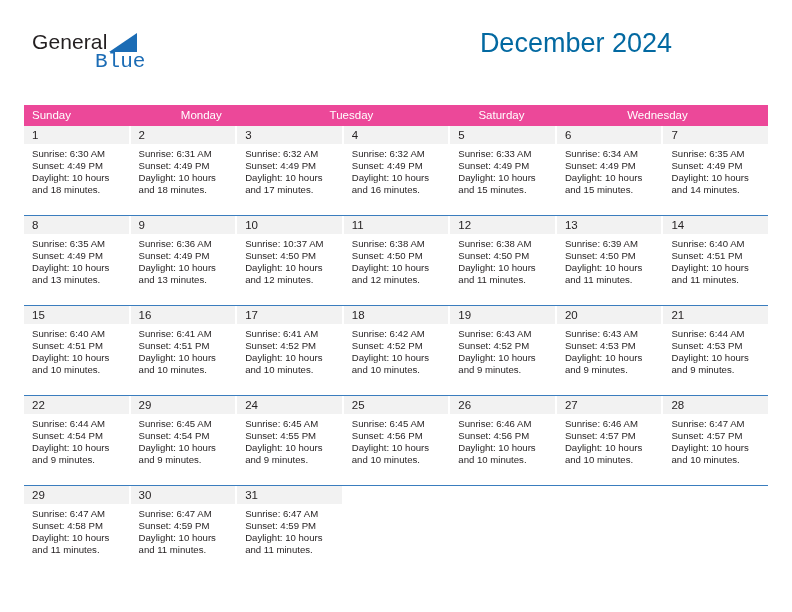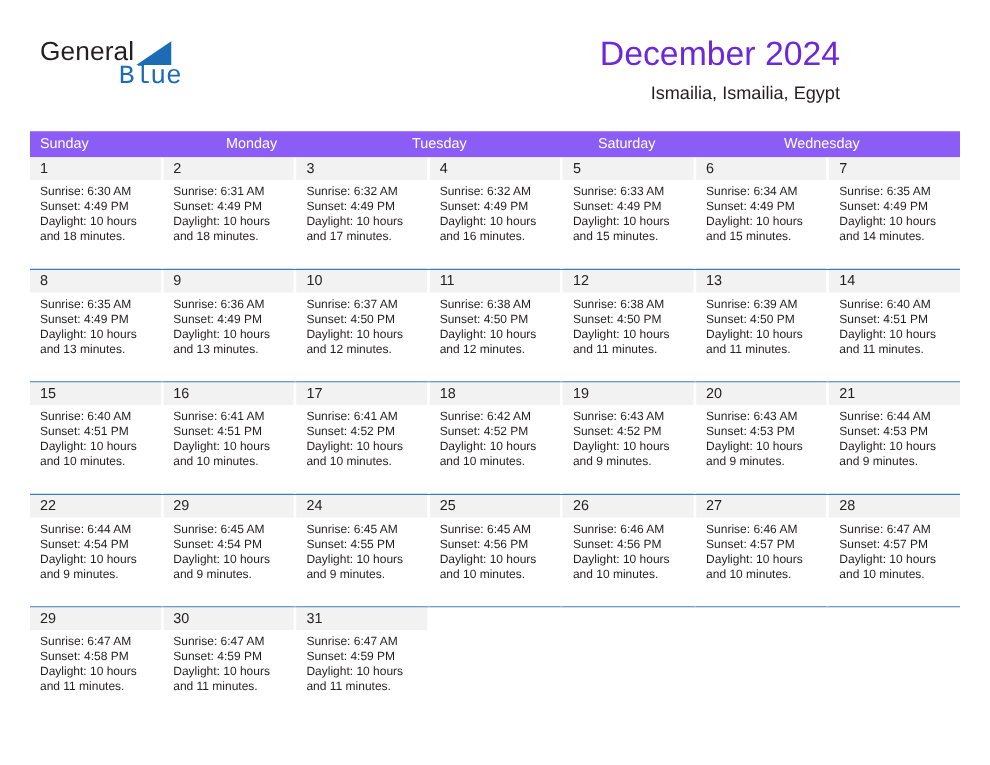--- a/index.html
+++ b/index.html
@@ -65,42 +65,42 @@
 
   .title-block {
     position: absolute;
     right: 8px;
     top: 0;
     text-align: right;
   }
   .cal-title {
     font-size: 27px;
     font-weight: normal;
-    color: #6d28d9;
+    color: #0369a1;
     line-height: 34px;
     white-space: nowrap;
   }
   .cal-subtitle {
     font-size: 14.5px;
     color: #231f20;
     line-height: 22px;
     margin-top: 4px;
     white-space: nowrap;
   }
 
   
   .calendar {
     position: absolute;
     left: 24px;
     top: 105px;
     width: 744px;
   }
   .weekday-row {
     display: flex;
-    background: #8b5cf6;
+    background: #ec4899;
     height: 21px;
   }
   .weekday {
     flex: 1 1 0;
     color: #ffffff;
     font-size: 11.5px;
     line-height: 21px;
     padding-left: 8px;
     box-sizing: border-box;
     white-space: nowrap;
@@ -154,21 +154,20 @@
   <div class="header">
 
     <div class="brand">
       <span class="brand-general">General</span>
       <span class="brand-tri"></span>
       <span class="brand-blue">Blue</span>
     </div>
 
     <div class="title-block">
       <div class="cal-title">December 2024</div>
-      <div class="cal-subtitle">Ismailia, Ismailia, Egypt</div>
     </div>
 
   </div>
 
   <div class="calendar">
     <div class="weekday-row" id="weekday-row">
         <div class="weekday">Sunday</div>
         <div class="weekday">Monday</div>
         <div class="weekday">Tuesday</div>
         <div class="weekday">Saturday</div>
@@ -255,21 +254,21 @@
             <div class="day-info">
               <div>Sunrise: 6:36 AM</div>
               <div>Sunset: 4:49 PM</div>
               <div>Daylight: 10 hours</div>
               <div>and 13 minutes.</div>
             </div>
           </div>
           <div class="day">
             <div class="day-num">10</div>
             <div class="day-info">
-              <div>Sunrise: 6:37 AM</div>
+              <div>Sunrise: 10:37 AM</div>
               <div>Sunset: 4:50 PM</div>
               <div>Daylight: 10 hours</div>
               <div>and 12 minutes.</div>
             </div>
           </div>
           <div class="day">
             <div class="day-num">11</div>
             <div class="day-info">
               <div>Sunrise: 6:38 AM</div>
               <div>Sunset: 4:50 PM</div>

